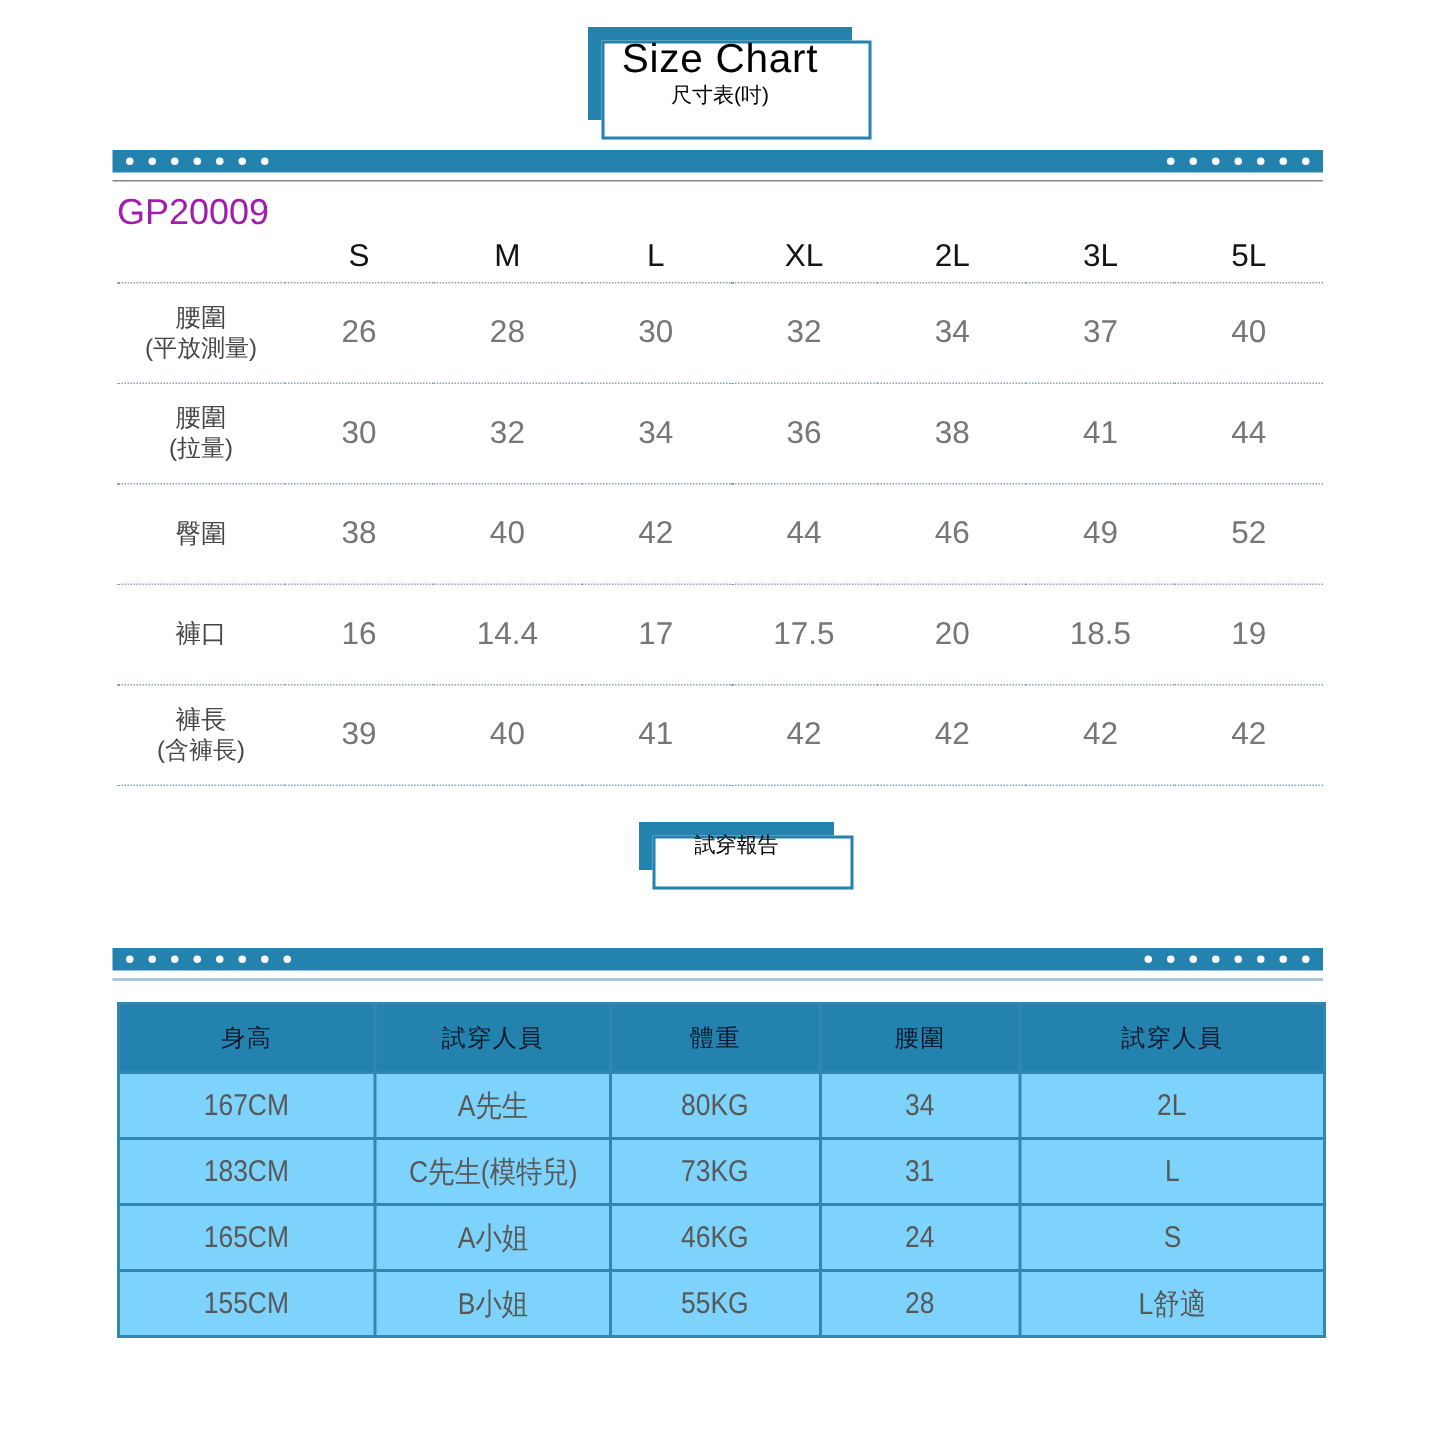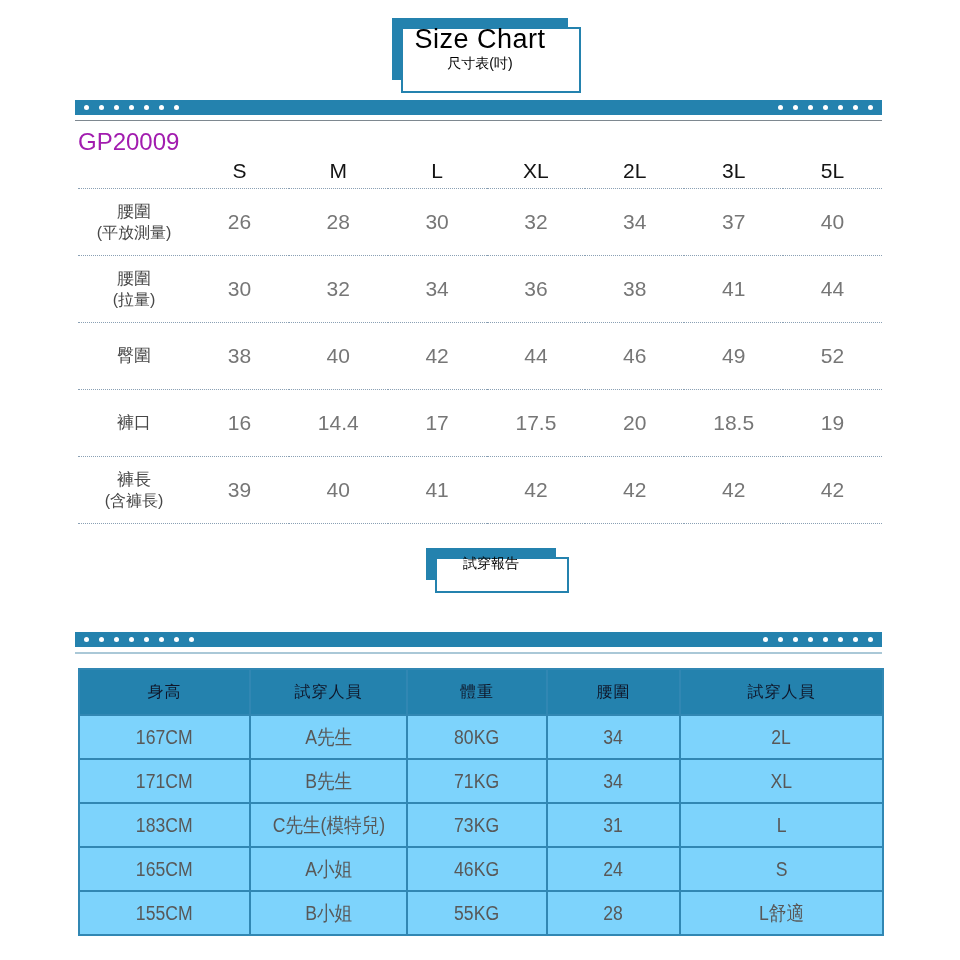--- a/index.html
+++ b/index.html
@@ -266,27 +266,20 @@
     </thead>
     <tbody>
       <tr>
         <td><span class="cv">167CM</span></td>
         <td><span class="cv">A先生</span></td>
         <td><span class="cv">80KG</span></td>
         <td><span class="cv">34</span></td>
         <td><span class="cv">2L</span></td>
       </tr>
       <tr>
-        <td><span class="cv">171CM</span></td>
-        <td><span class="cv">B先生</span></td>
-        <td><span class="cv">71KG</span></td>
-        <td><span class="cv">34</span></td>
-        <td><span class="cv">XL</span></td>
-      </tr>
-      <tr>
         <td><span class="cv">183CM</span></td>
         <td><span class="cv">C先生(模特兒)</span></td>
         <td><span class="cv">73KG</span></td>
         <td><span class="cv">31</span></td>
         <td><span class="cv">L</span></td>
       </tr>
       <tr>
         <td><span class="cv">165CM</span></td>
         <td><span class="cv">A小姐</span></td>
         <td><span class="cv">46KG</span></td>

